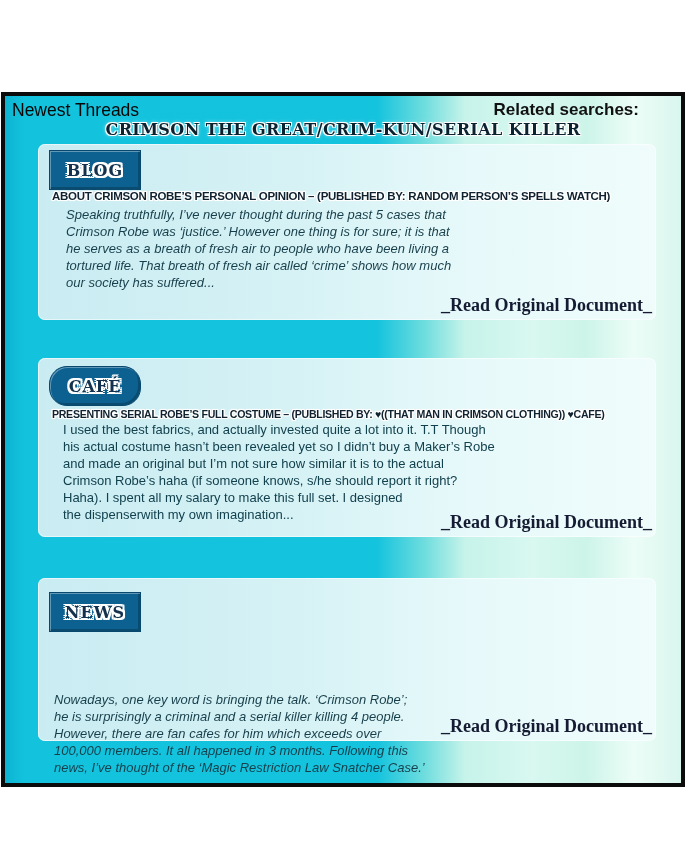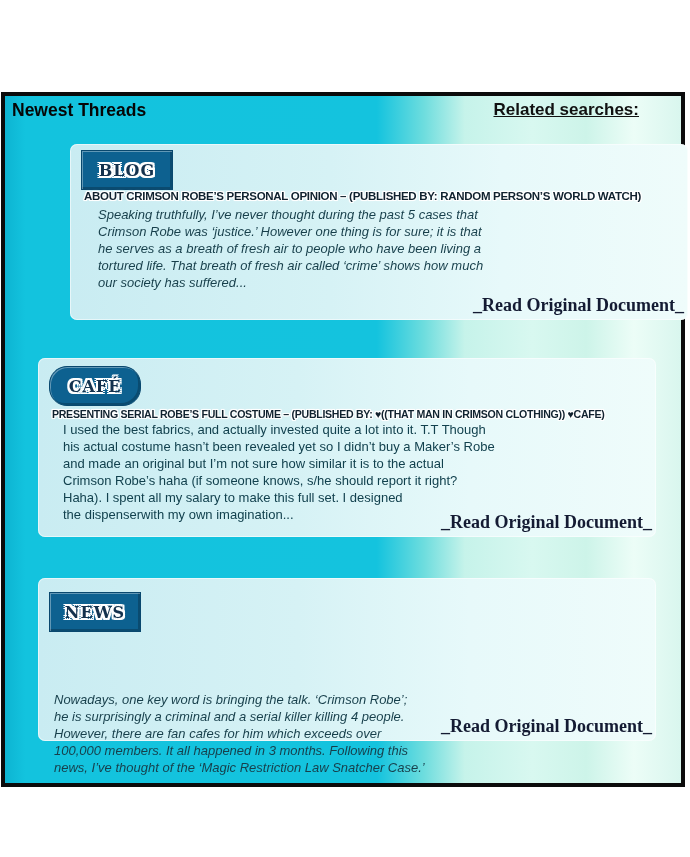--- a/index.html
+++ b/index.html
@@ -11,40 +11,40 @@
   .panel{
     position:absolute;left:1px;top:92px;width:684px;height:695px;
     box-sizing:border-box;border:4px solid #0b0b0b;
     background:linear-gradient(90deg,
       #0db4d2 0%, #13c3de 3%, #14c3de 55%, #6eddde 62%,
       #c6f3ea 68%, #d8f8f0 78%, #cdf4e9 86%, #ecfdf7 93%, #d9f6ee 100%);
   }
   
   .hdr-left{
     position:absolute;left:7px;top:4px;
-    font-size:17.5px;font-weight:bold;color:#060606;letter-spacing:0;
+    font-size:17.5px;font-weight:normal;color:#060606;letter-spacing:0;
   }
   .hdr-right{
     position:absolute;right:42px;top:4px;
-    font-size:17px;font-weight:bold;color:#111;text-decoration:underline;
+    font-size:17px;font-weight:bold;color:#111;
   }
   .search-term{
     position:absolute;left:0;top:24px;width:100%;text-align:center;
     font-family:"DejaVu Serif", serif;font-weight:bold;font-size:16px;
     letter-spacing:.4px;color:#0b2330;
     text-shadow:-1px -1px 0 #fdfdfd,1px -1px 0 #fdfdfd,-1px 1px 0 #fdfdfd,
                  1px 1px 0 #fdfdfd,0 0 4px #ffffff;
   }
   
   .card{
     position:absolute;left:33px;width:618px;border-radius:7px;
     background:linear-gradient(90deg,#c9ecf2 0%,#d6f2f5 42%,#e7f9fa 70%,#effcfb 100%);
     box-shadow:0 0 0 1px rgba(255,255,255,.55) inset;
   }
-  .card.c1{top:48px;height:176px;margin-left:32px;}
+  .card.c1{top:48px;height:176px;}
   .card.c2{top:262px;height:179px;}
   .card.c3{top:482px;height:163px;}
   .badge{
     position:absolute;left:11px;width:92px;height:40px;
     background:#0d6190;border:1px solid #09486e;box-sizing:border-box;
     box-shadow:inset 1px 1px 0 rgba(255,255,255,.35), inset -2px -2px 0 rgba(0,0,0,.22);
     display:flex;align-items:center;justify-content:center;
     font-family:"DejaVu Serif", serif;font-weight:bold;font-size:16px;
     letter-spacing:1px;color:#14324e;
     text-shadow:-2px -2px 0 #fff,2px -2px 0 #fff,-2px 2px 0 #fff,2px 2px 0 #fff,
@@ -73,24 +73,25 @@
     color:#141b33;cursor:pointer;
   }
 </style>
 </head>
 <body>
 
 <div class="panel">
 
   <div class="hdr-left">Newest Threads</div>
   <div class="hdr-right">Related searches:</div>
+  <div class="search-term">CRIMSON THE GREAT/CRIM-KUN/SERIAL KILLER</div>
 
   <div class="card c1">
     <div class="badge">BLOG</div>
-    <div class="post-title">ABOUT CRIMSON ROBE’S PERSONAL OPINION – (PUBLISHED BY: RANDOM PERSON’S WORLD WATCH)</div>
+    <div class="post-title">ABOUT CRIMSON ROBE’S PERSONAL OPINION – (PUBLISHED BY: RANDOM PERSON’S SPELLS WATCH)</div>
     <div class="post-body">Speaking truthfully, I’ve never thought during the past 5 cases that
 Crimson Robe was ‘justice.’  However one thing is for sure; it is that
 he serves as a breath of fresh air to people who have been living a
 tortured life.  That breath of fresh air called ‘crime’ shows how much
 our society has suffered...</div>
     <div class="read-link">_Read Original Document_</div>
   </div>
 
   <div class="card c2">
     <div class="badge">CAFÉ</div>

